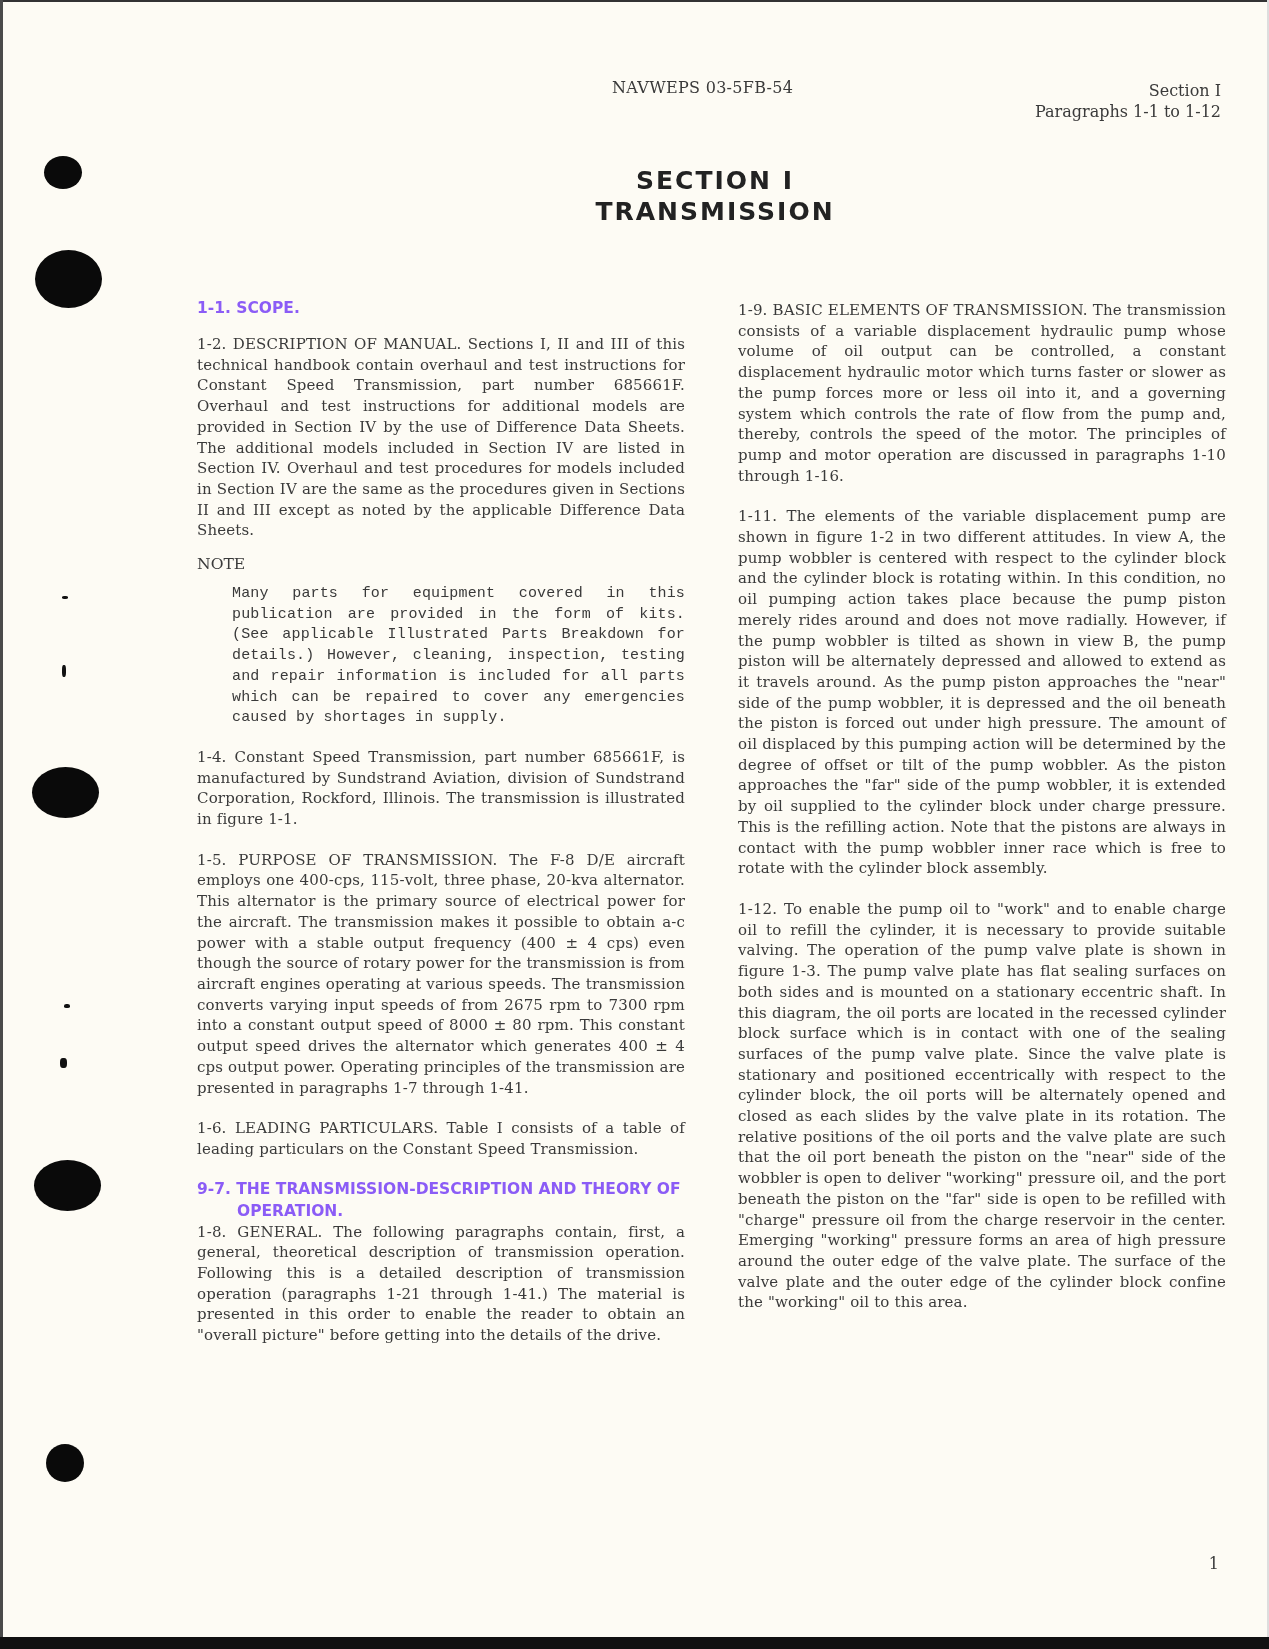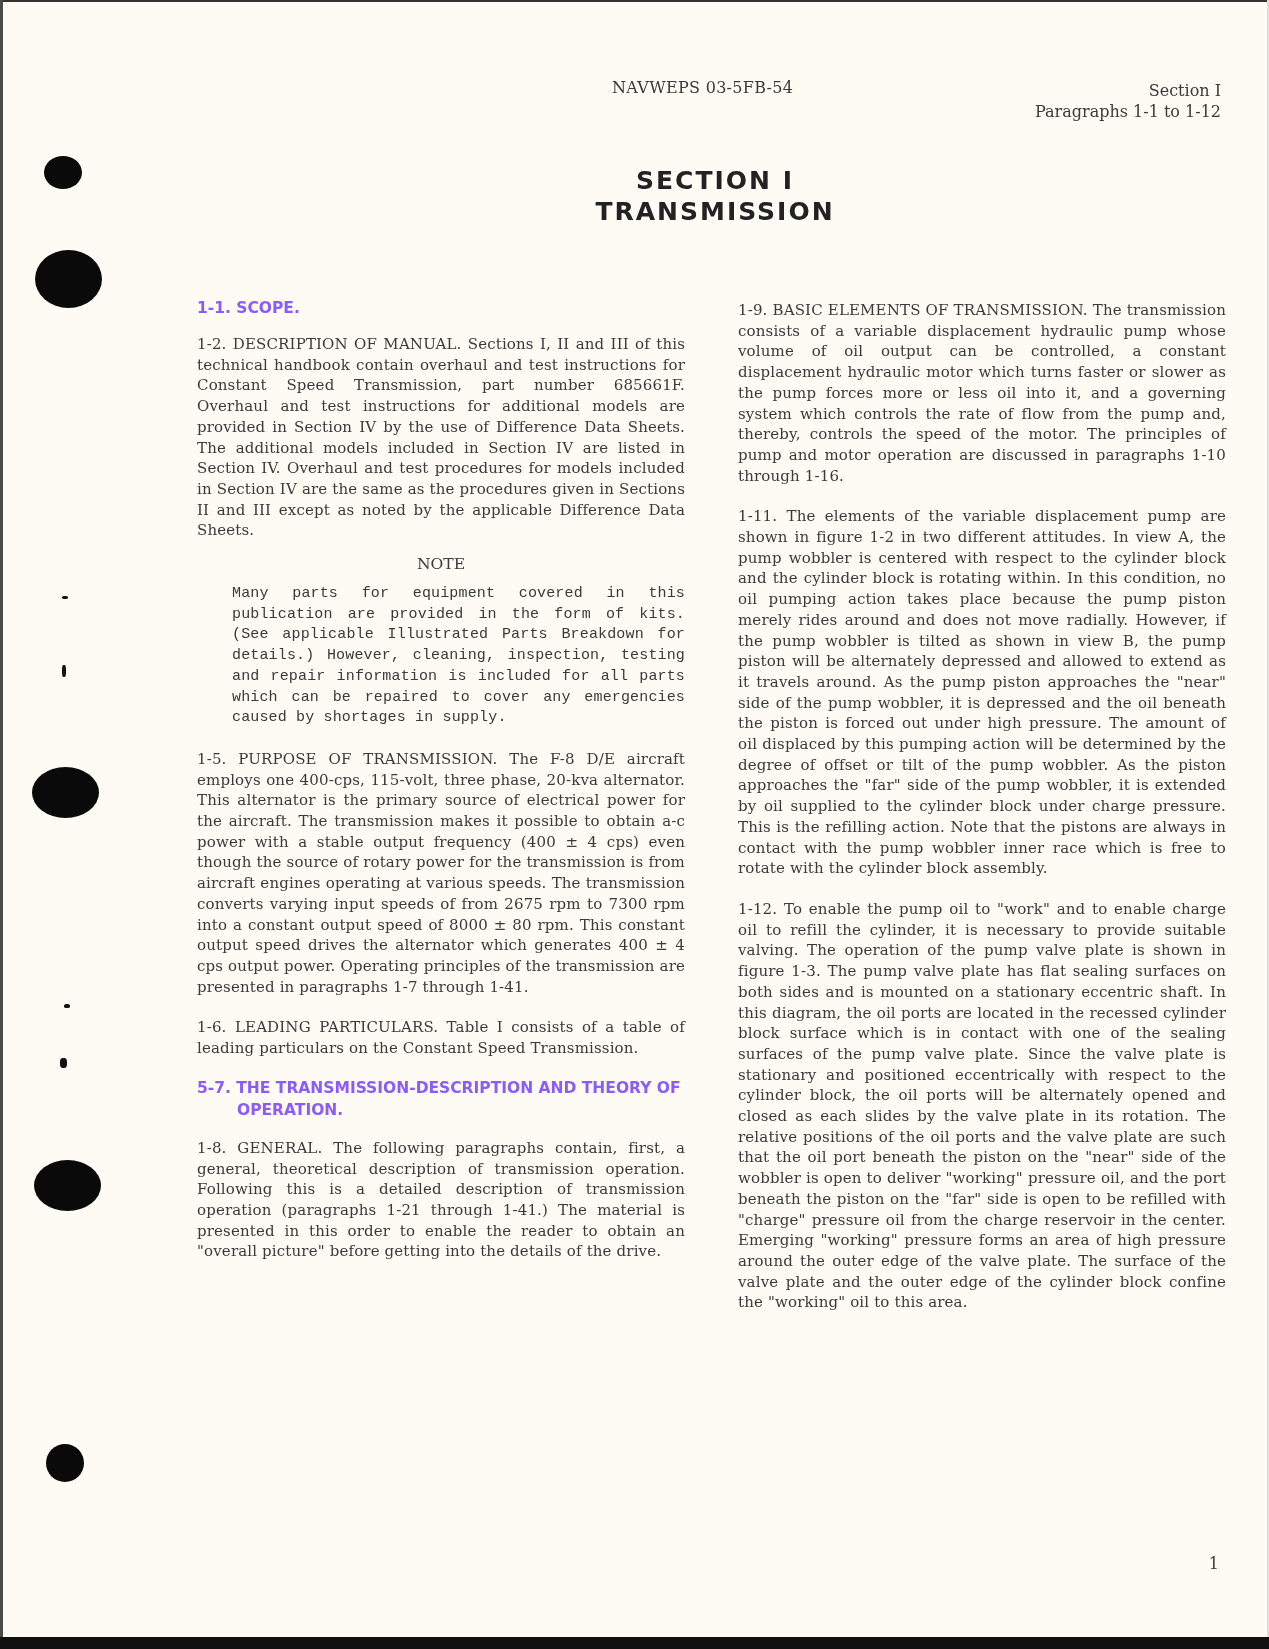--- a/index.html
+++ b/index.html
@@ -32,21 +32,21 @@
 
   .p {
     font-size:15px; line-height:20.7px; text-align:justify; margin:0;
     letter-spacing:0.15px;
   }
   .sh {
     font-family:"DejaVu Sans", "Liberation Sans", sans-serif; font-weight:bold;
     font-size:15.5px; line-height:22px; color:#8b5cf6; margin:0;
   }
   .sh2 { padding-left:40px; text-indent:-40px; }
-  .note-title { text-align:center; font-size:15.6px; margin:0; }
+  .note-title { text-align:left; font-size:15.6px; margin:0; }
   .note-body { margin:0 0 0 35px;font-family:Liberation Mono, monospace; }
   .hang { padding-left:59px; text-indent:-59px; text-align:left; }
 
   .page-num { position:absolute; right:50px; top:1554px; font-size:16px; }
 </style>
 </head>
 <body>
 
 <div class="edge-top"></div>
 <div class="edge-left"></div>
@@ -72,24 +72,25 @@
 <div class="title">
   <div>SECTION I</div>
   <div>TRANSMISSION</div>
 </div>
 
 <div class="col col-left">
   <p class="sh" style="margin-top:-3px;">1-1. SCOPE.</p>
   <p class="p" style="margin-top:15px;">1-2. DESCRIPTION OF MANUAL. Sections I, II and III of this technical handbook contain overhaul and test instructions for Constant Speed Transmission, part number 685661F. Overhaul and test instructions for additional models are provided in Section IV by the use of Difference Data Sheets. The additional models included in Section IV are listed in Section IV. Overhaul and test procedures for models included in Section IV are the same as the procedures given in Sections II and III except as noted by the applicable Difference Data Sheets.</p>
   <p class="note-title" style="margin-top:14px;">NOTE</p>
   <p class="p note-body" style="margin-top:11px;">Many parts for equipment covered in this publication are provided in the form of kits. (See applicable Illustrated Parts Breakdown for details.) However, cleaning, inspection, testing and repair information is included for all parts which can be repaired to cover any emergencies caused by shortages in supply.</p>
+  <p class="p" style="margin-top:18px;">1-4. Constant Speed Transmission, part number 685661F, is manufactured by Sundstrand Aviation, division of Sundstrand Corporation, Rockford, Illinois. The transmission is illustrated in figure 1-1.</p>
   <p class="p" style="margin-top:20px;">1-5. PURPOSE OF TRANSMISSION. The F-8 D/E aircraft employs one 400-cps, 115-volt, three phase, 20-kva alternator. This alternator is the primary source of electrical power for the aircraft. The transmission makes it possible to obtain a-c power with a stable output frequency (400 ± 4 cps) even though the source of rotary power for the transmission is from aircraft engines operating at various speeds. The transmission converts varying input speeds of from 2675 rpm to 7300 rpm into a constant output speed of 8000 ± 80 rpm. This constant output speed drives the alternator which generates 400 ± 4 cps output power. Operating principles of the transmission are presented in paragraphs 1-7 through 1-41.</p>
   <p class="p" style="margin-top:20px;">1-6. LEADING PARTICULARS. Table I consists of a table of leading particulars on the Constant Speed Transmission.</p>
-  <p class="sh sh2" style="margin-top:18px;">5-7. THE TRANSMISSION-DESCRIPTION AND THEORY OF OPERATION.</p>
-  <p class="p" style="margin-top:17px;">1-8. GENERAL. The following paragraphs contain, first, a general, theoretical description of transmission operation. Following this is a detailed description of transmission operation (paragraphs 1-21 through 1-41.) The material is presented in this order to enable the reader to obtain an "overall picture" before getting into the details of the drive.</p>
+  <p class="sh sh2" style="margin-top:18px;">9-7. THE TRANSMISSION-DESCRIPTION AND THEORY OF OPERATION.</p>
+  <p class="p" style="margin-top:0;">1-8. GENERAL. The following paragraphs contain, first, a general, theoretical description of transmission operation. Following this is a detailed description of transmission operation (paragraphs 1-21 through 1-41.) The material is presented in this order to enable the reader to obtain an "overall picture" before getting into the details of the drive.</p>
 </div>
 
 <div class="col col-right">
   <p class="p">1-9. BASIC ELEMENTS OF TRANSMISSION. The transmission consists of a variable displacement hydraulic pump whose volume of oil output can be controlled, a constant displacement hydraulic motor which turns faster or slower as the pump forces more or less oil into it, and a governing system which controls the rate of flow from the pump and, thereby, controls the speed of the motor. The principles of pump and motor operation are discussed in paragraphs 1-10 through 1-16.</p>
   <p class="p" style="margin-top:20px;">1-11. The elements of the variable displacement pump are shown in figure 1-2 in two different attitudes. In view A, the pump wobbler is centered with respect to the cylinder block and the cylinder block is rotating within. In this condition, no oil pumping action takes place because the pump piston merely rides around and does not move radially. However, if the pump wobbler is tilted as shown in view B, the pump piston will be alternately depressed and allowed to extend as it travels around. As the pump piston approaches the "near" side of the pump wobbler, it is depressed and the oil beneath the piston is forced out under high pressure. The amount of oil displaced by this pumping action will be determined by the degree of offset or tilt of the pump wobbler. As the piston approaches the "far" side of the pump wobbler, it is extended by oil supplied to the cylinder block under charge pressure. This is the refilling action. Note that the pistons are always in contact with the pump wobbler inner race which is free to rotate with the cylinder block assembly.</p>
   <p class="p" style="margin-top:20px;">1-12. To enable the pump oil to "work" and to enable charge oil to refill the cylinder, it is necessary to provide suitable valving. The operation of the pump valve plate is shown in figure 1-3. The pump valve plate has flat sealing surfaces on both sides and is mounted on a stationary eccentric shaft. In this diagram, the oil ports are located in the recessed cylinder block surface which is in contact with one of the sealing surfaces of the pump valve plate. Since the valve plate is stationary and positioned eccentrically with respect to the cylinder block, the oil ports will be alternately opened and closed as each slides by the valve plate in its rotation. The relative positions of the oil ports and the valve plate are such that the oil port beneath the piston on the "near" side of the wobbler is open to deliver "working" pressure oil, and the port beneath the piston on the "far" side is open to be refilled with "charge" pressure oil from the charge reservoir in the center. Emerging "working" pressure forms an area of high pressure around the outer edge of the valve plate. The surface of the valve plate and the outer edge of the cylinder block confine the "working" oil to this area.</p>
 </div>
 
 <div class="page-num">1</div>
 

